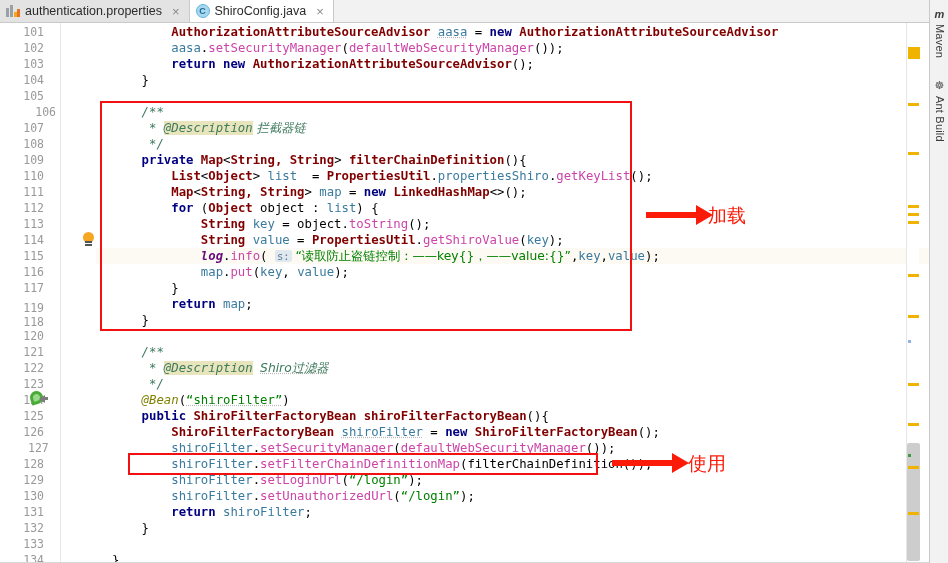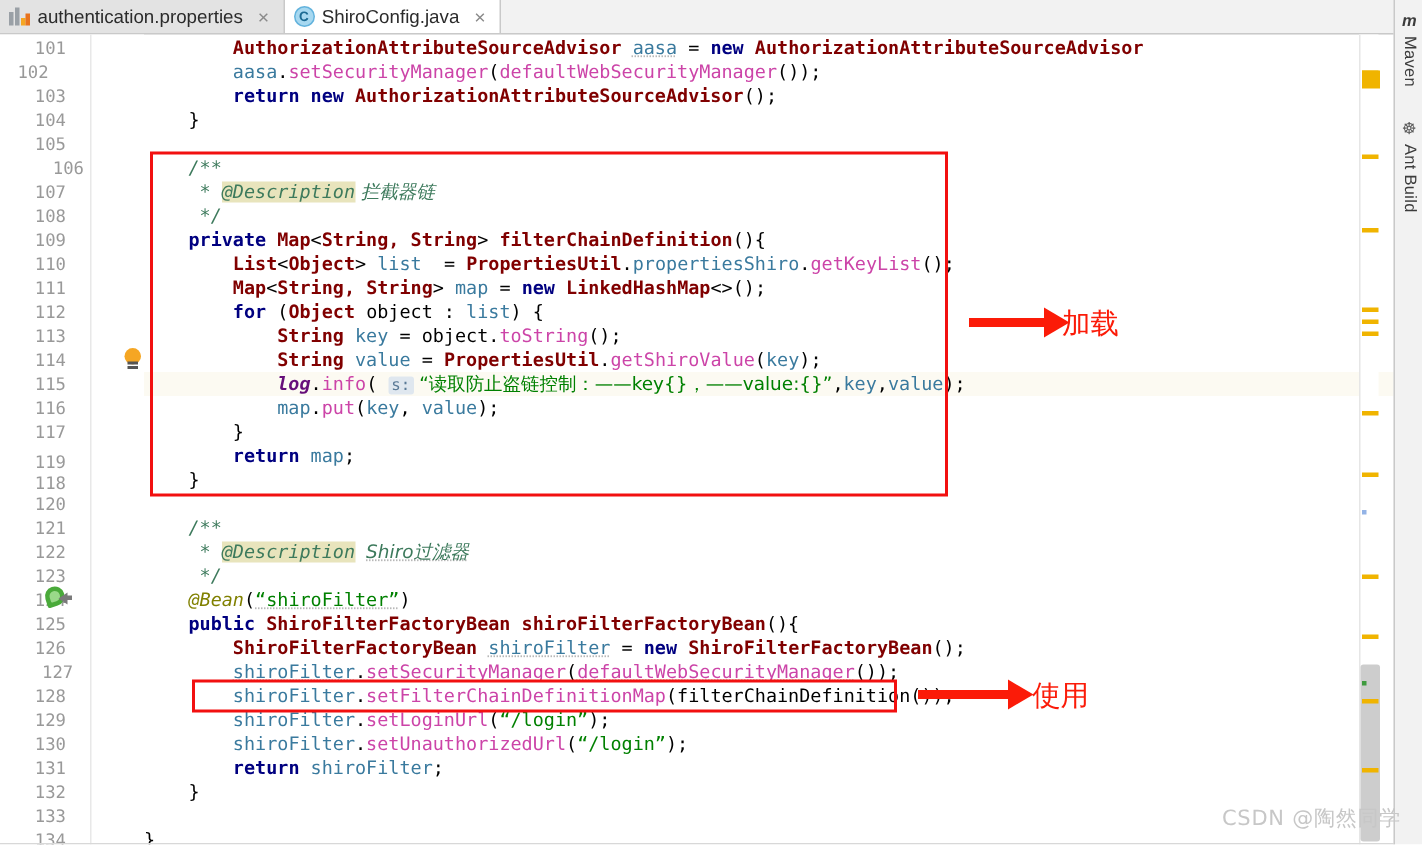--- a/index.html
+++ b/index.html
@@ -99,21 +99,21 @@
                 transform: rotate(-18deg); }
   .bean .leaf2 { position: absolute; left: 3px; top: 3px; width: 7px; height: 7px;
                  background: #9ad98a; border-radius: 50% 50% 50% 10%; transform: rotate(-18deg); }
   .bean .arr { position: absolute; left: 9px; top: 4px; width: 0; height: 0;
                border-top: 4px solid transparent; border-bottom: 4px solid transparent;
                border-right: 6px solid #7a7a7a; }
   .bean .arrt { position: absolute; left: 14px; top: 6px; width: 4px; height: 3px; background: #7a7a7a; }
 
   
   .code {
-    position: absolute; left: 0; top: 23px;
+    position: absolute; left: 16px; top: 23px;
     width: 930px; height: 540px;
     font-family: "DejaVu Sans Mono", monospace;
     font-size: 12.3px;
     white-space: pre;
     overflow: hidden;
   }
   .cl {
     position: absolute; left: 96px;
     height: 16px; line-height: 16px;
     white-space: pre;
@@ -245,21 +245,21 @@
       <span class="tab-label">ShiroConfig.java</span>
       <span class="tab-close">×</span>
     </div>
     <div class="tail"></div>
   </div>
 
   <div class="linehl" id="line-highlight" style="top: 248px;"></div>
 
   <div class="gutter" id="gutter">
       <div class="linenum" style="top: 1px;">101</div>
-      <div class="linenum" style="top: 17px; text-align: center;">102</div>
+      <div class="linenum" style="top: 17px;">102</div>
       <div class="linenum" style="top: 33px;">103</div>
       <div class="linenum" style="top: 49px;">104</div>
       <div class="linenum" style="top: 65px;">105</div>
       <div class="linenum" style="top: 81px; margin-left: 12px;">106</div>
       <div class="linenum" style="top: 97px;">107</div>
       <div class="linenum" style="top: 113px;">108</div>
       <div class="linenum" style="top: 129px;">109</div>
       <div class="linenum" style="top: 145px;">110</div>
       <div class="linenum" style="top: 161px; text-align: right;">111</div>
       <div class="linenum" style="top: 177px;">112</div>
@@ -342,15 +342,14 @@
     <div class="tw" id="tw-maven" style="top:8px;">
       <span class="mvn-ico">m</span>
       <span class="tw-label">Maven</span>
     </div>
     <div class="tw" id="tw-ant" style="top:80px;">
       <span class="tw-ico">☸</span>
       <span class="tw-label">Ant Build</span>
     </div>
   </div>
 
-  <div class="watermark">CSDN @陶然同学</div>
 
 </div>
 
 </body></html>

